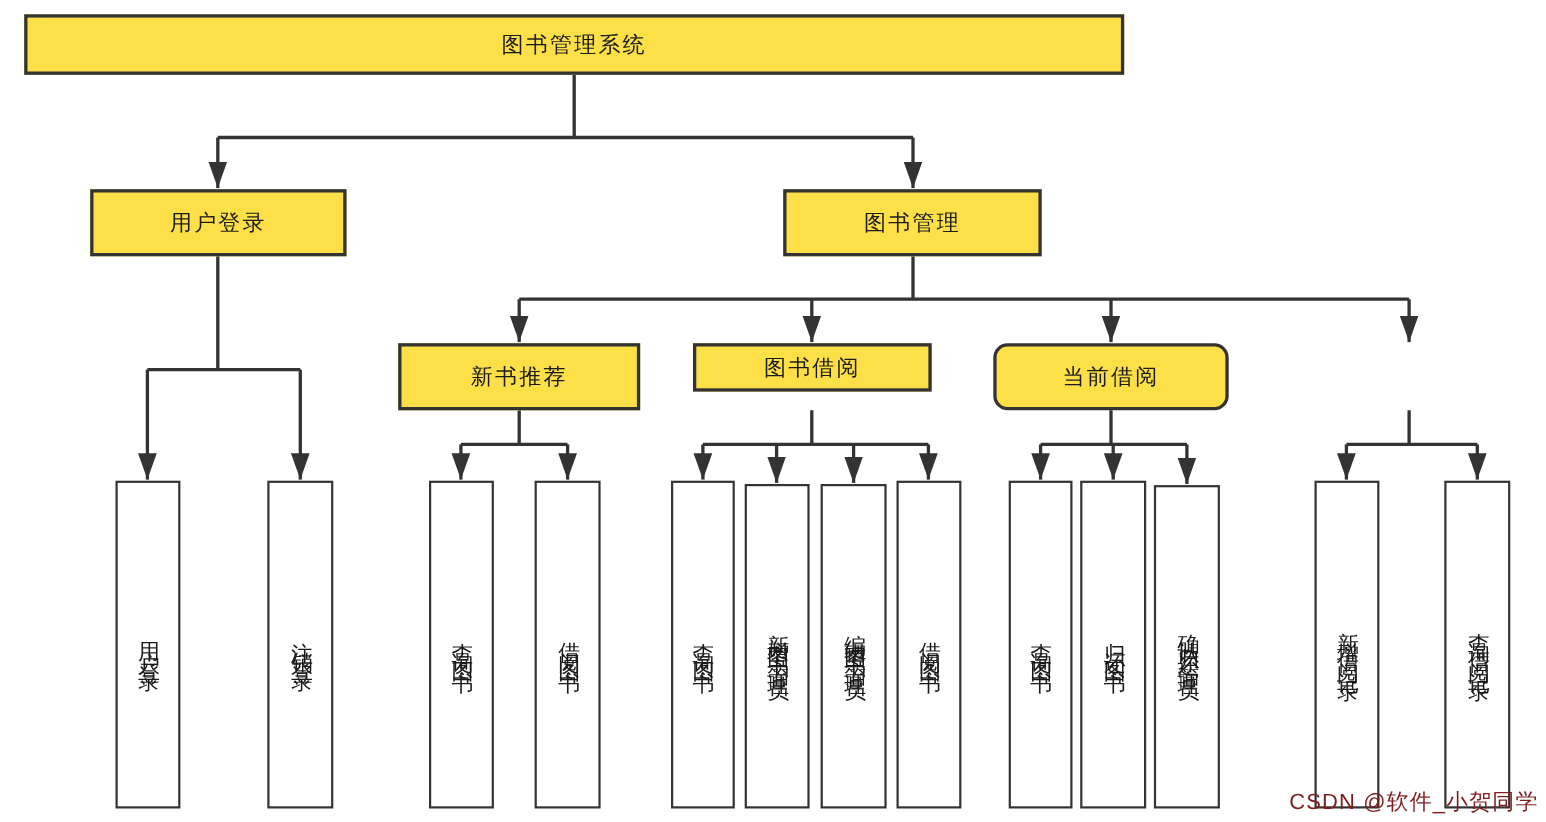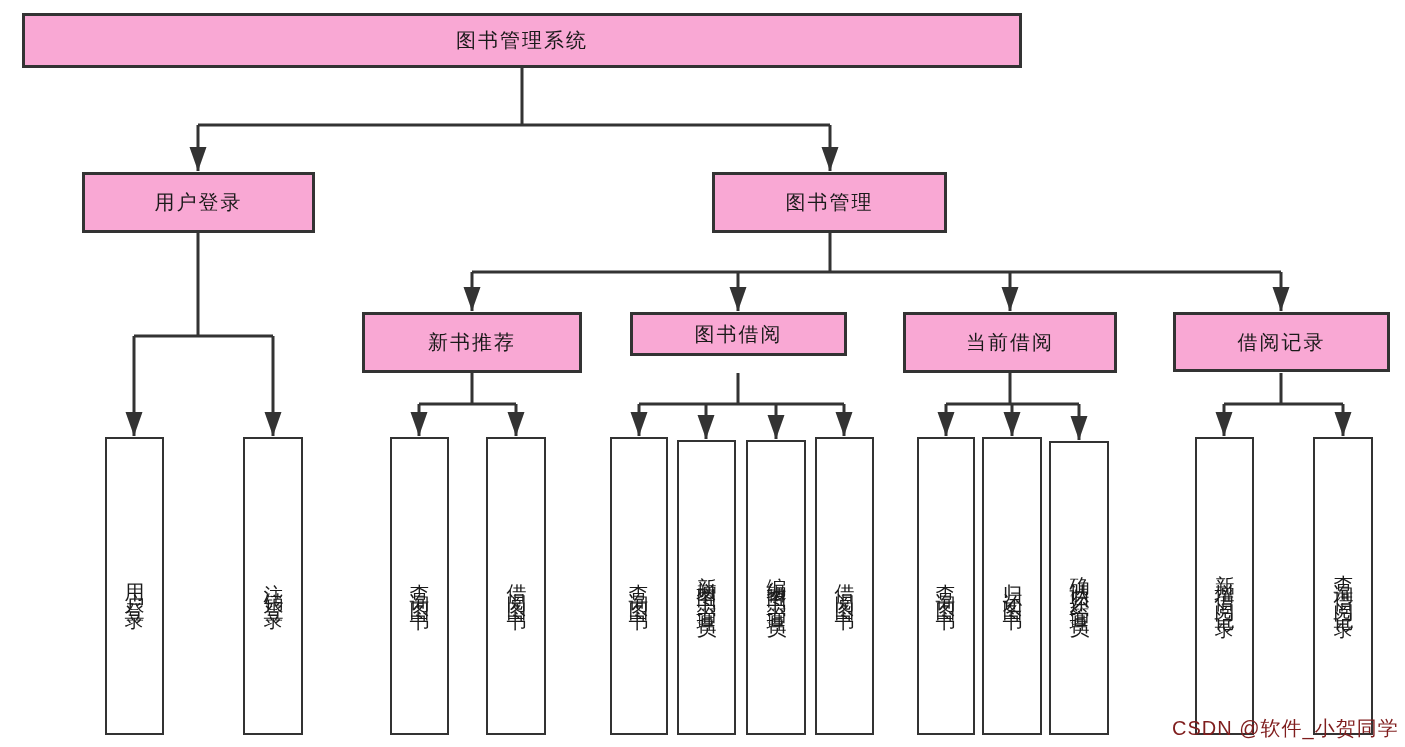--- a/index.html
+++ b/index.html
@@ -10,21 +10,21 @@
     background: #ffffff;
     overflow: hidden;
     font-family: "Liberation Sans", "DejaVu Sans", sans-serif;
     color: #1a1a1a;
   }
   .wires { position: absolute; left: 0; top: 0; z-index: 1; }
   .hnode {
     position: absolute;
     box-sizing: border-box;
     border: 3px solid #333333;
-    background: #f9a8d4;
+    background: #fde047;
     display: flex;
     align-items: center;
     justify-content: center;
     font-size: 20px;
     letter-spacing: 2px;
     z-index: 2;
     white-space: nowrap;
   }
   .vnode {
     position: absolute;
@@ -99,22 +99,21 @@
     </g>
   </svg>
 
   <div class="hnode" style="left:22px; top:13px; width:1000px; height:55px;">图书管理系统</div>
 
   <div class="hnode" style="left:82px; top:172px; width:233px; height:61px;">用户登录</div>
   <div class="hnode" style="left:712px; top:172px; width:235px; height:61px;">图书管理</div>
 
   <div class="hnode" style="left:362px; top:312px; width:220px; height:61px;">新书推荐</div>
   <div class="hnode" style="left:630px; top:312px; width:217px; height:44px;">图书借阅</div>
-  <div class="hnode" style="left:903px; top:312px; width:214px; height:61px;">当前借阅</div>
-  <div class="hnode" style="left:1173px; top:312px; width:217px; height:60px;">借阅记录</div>
+  <div class="hnode" style="left:903px; top:312px; width:214px; height:61px;border-radius:13px;">当前借阅</div>
 
   <div class="vnode" style="left:105px; top:437px; width:59px; height:298px;">用户登录</div>
   <div class="vnode" style="left:243px; top:437px; width:60px; height:298px;">注销登录</div>
 
   <div class="vnode" style="left:390px; top:437px; width:59px; height:298px;">查询图书</div>
   <div class="vnode" style="left:486px; top:437px; width:60px; height:298px;">借阅图书</div>
 
   <div class="vnode" style="left:610px; top:437px; width:58px; height:298px;">查询图书</div>
   <div class="vnode long" style="left:677px; top:440px; width:59px; height:295px;">新增图书（管理员）</div>
   <div class="vnode long" style="left:746px; top:440px; width:60px; height:295px;">编辑图书（管理员）</div>

